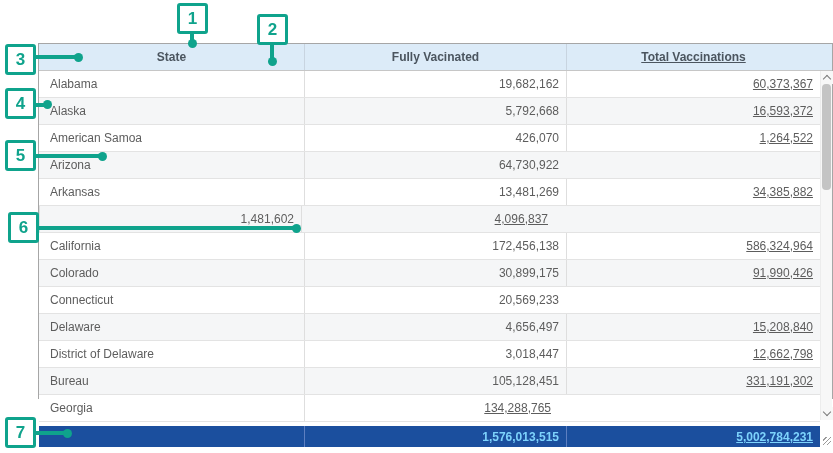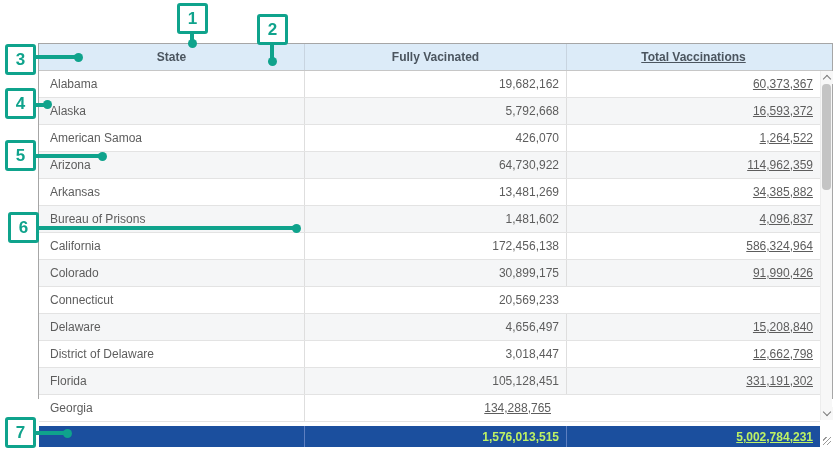--- a/index.html
+++ b/index.html
@@ -32,21 +32,21 @@
   .td.num{ justify-content:flex-end; padding-left:0; padding-right:7px; }
   .td.c2,.td.c3{ border-left:1px solid #dedede; }
 
   .sliver{ position:absolute; left:0; top:378px; width:781px; height:4px; background:#fff; }
 
   .tfoot{
     position:absolute; left:0; top:382px; width:781px; height:21px;
     display:flex; background:var(--summary-bg);
   }
   .tf{ display:flex; align-items:center; height:100%; }
-  .tf.num{ justify-content:flex-end; padding-right:7px; font-size:12px; font-weight:700; color:#bef264; }
+  .tf.num{ justify-content:flex-end; padding-right:7px; font-size:12px; font-weight:700; color:#7dd3fc; }
   .tf.c2,.tf.c3{ border-left:1px solid #5d7fc1; }
 
   
   .scrollbar{
     position:absolute; left:781px; top:27px; width:12px; height:349px;
     background:#f7f7f7; border-left:1px solid #ececec;
   }
   .sb-btn{ position:absolute; left:0; width:12px; height:13px; background:#f7f7f7; }
   .sb-btn.up{ top:0; } .sb-btn.down{ bottom:0; }
   .chev{ display:block; width:6px; height:6px; border-left:1.5px solid #7a7a7a; border-top:1.5px solid #7a7a7a; margin:0 auto; }
@@ -96,29 +96,27 @@
           <div class="td c3 num">16,593,372</div>
         </div>
         <div class="tr">
           <div class="td c1">American Samoa</div>
           <div class="td c2 num">426,070</div>
           <div class="td c3 num">1,264,522</div>
         </div>
         <div class="tr alt">
           <div class="td c1">Arizona</div>
           <div class="td c2 num">64,730,922</div>
-          <div class="td c3 num">114,962,359</div>
         </div>
         <div class="tr">
           <div class="td c1">Arkansas</div>
           <div class="td c2 num">13,481,269</div>
           <div class="td c3 num">34,385,882</div>
         </div>
         <div class="tr alt">
-          <div class="td c1">Bureau of Prisons</div>
           <div class="td c2 num">1,481,602</div>
           <div class="td c3 num">4,096,837</div>
         </div>
         <div class="tr">
           <div class="td c1">California</div>
           <div class="td c2 num">172,456,138</div>
           <div class="td c3 num">586,324,964</div>
         </div>
         <div class="tr alt">
           <div class="td c1">Colorado</div>
@@ -133,21 +131,21 @@
           <div class="td c1">Delaware</div>
           <div class="td c2 num">4,656,497</div>
           <div class="td c3 num">15,208,840</div>
         </div>
         <div class="tr">
           <div class="td c1">District of Delaware</div>
           <div class="td c2 num">3,018,447</div>
           <div class="td c3 num">12,662,798</div>
         </div>
         <div class="tr alt">
-          <div class="td c1">Florida</div>
+          <div class="td c1">Bureau</div>
           <div class="td c2 num">105,128,451</div>
           <div class="td c3 num">331,191,302</div>
         </div>
         <div class="tr">
           <div class="td c1">Georgia</div>
           <div class="td c3 num">134,288,765</div>
         </div>
       </div>
 
     <div class="sliver"></div>

